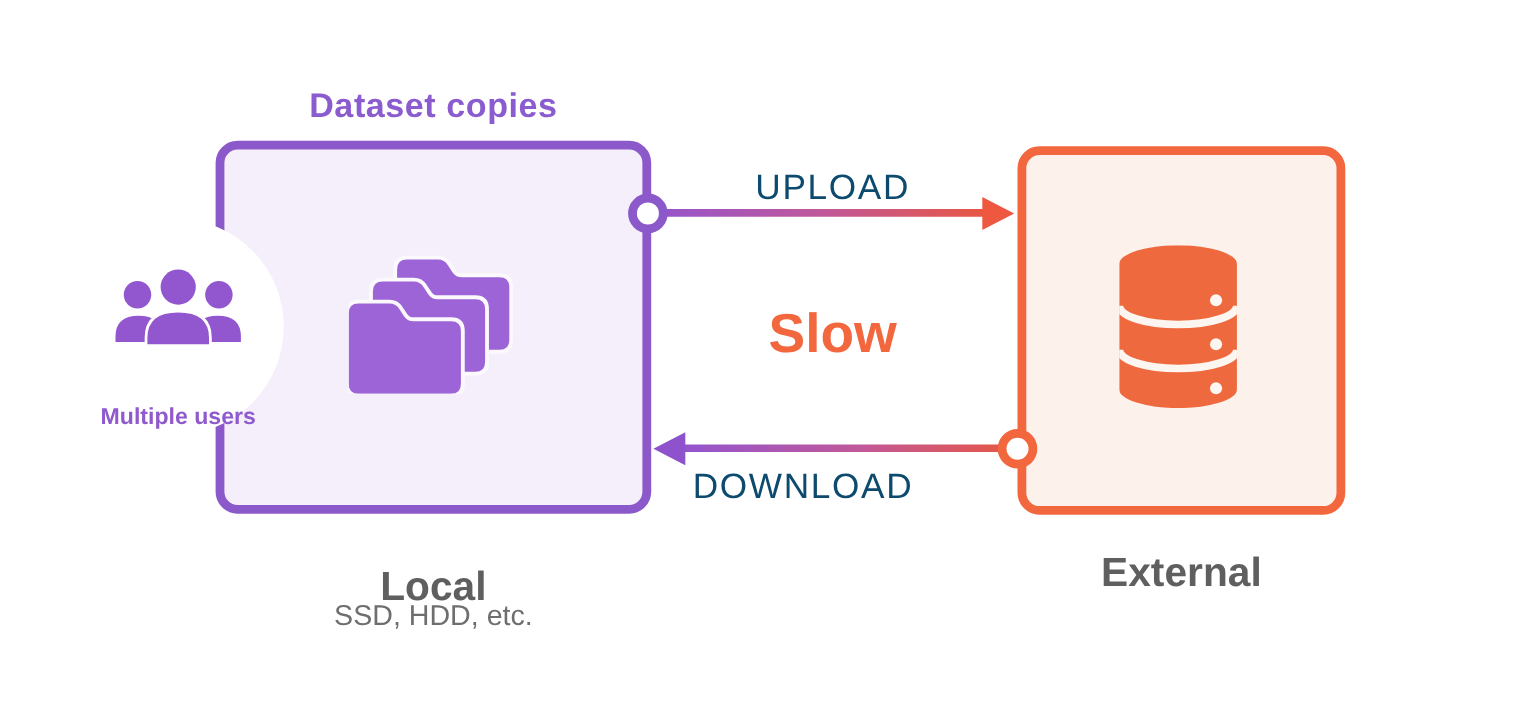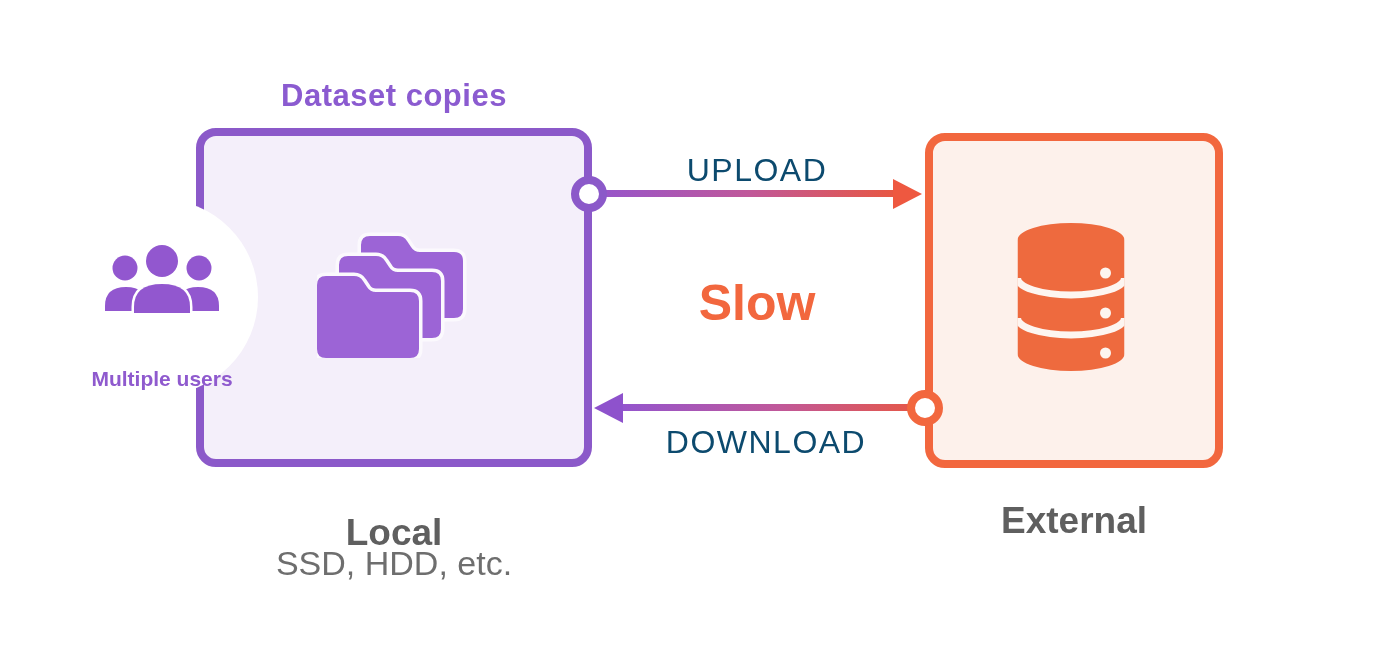--- a/index.html
+++ b/index.html
@@ -82,37 +82,37 @@
     box-sizing:content-box;z-index:6;
   }
   .connector.upload{left:571px;top:176px;border:8px solid #8B59C9;}
   .connector.download{left:907px;top:390px;border:8px solid #F2673E;}
 
   .flow-label{
     position:absolute;
     color:#0c4a6e;font-size:32px;font-weight:400;letter-spacing:1.5px;
   }
   .flow-label.upload{left:757px;top:152px;}
-  .flow-label.download{left:766px;top:424px;}
+  .flow-label.download{left:730px;top:424px;}
 
   .speed-label{
     position:absolute;left:757px;top:274px;
     color:#F2673E;font-size:50px;font-weight:700;
   }
 
   
   .caption{
     position:absolute;
     color:#5F5F5F;font-size:37px;font-weight:700;
   }
   .caption.left{left:394px;top:500px;margin-top:12px;}
   .caption.right{left:1074px;top:500px;}
   .subcaption{
     position:absolute;
-    color:#6E6E6E;font-size:34px;font-weight:400;
+    color:#6E6E6E;font-size:26px;font-weight:400;
   }
   .subcaption.left{left:394px;top:544px;}
   .subcaption.right{left:1074px;top:544px;}
 </style>
 </head>
 <body>
 
 <div class="canvas">
 
   <div class="box-title purple centered">Dataset copies</div>

